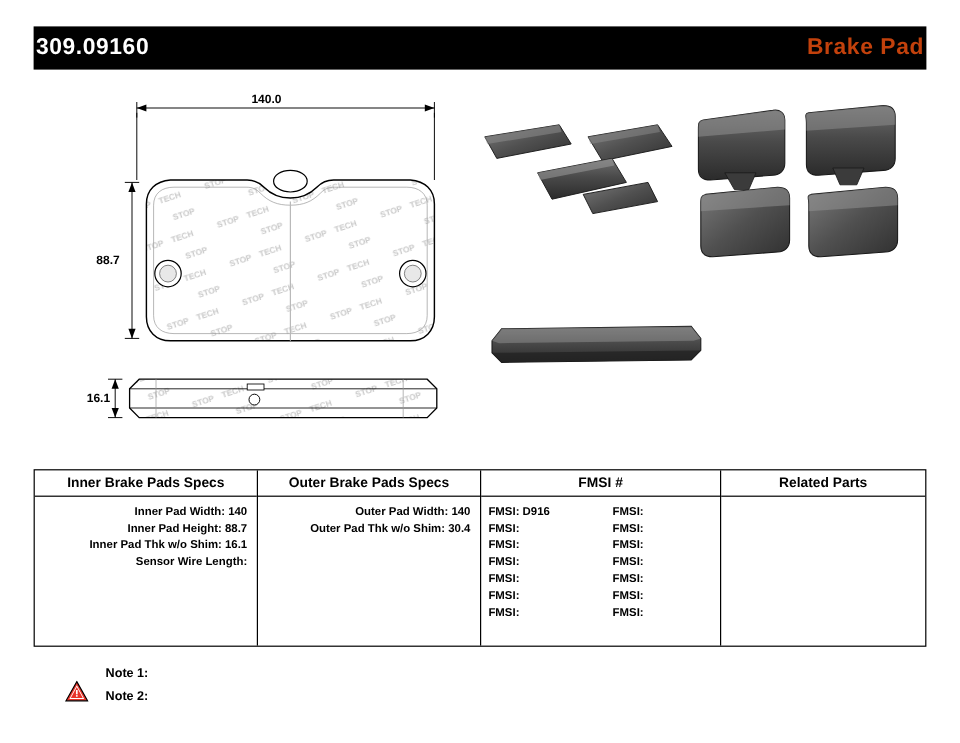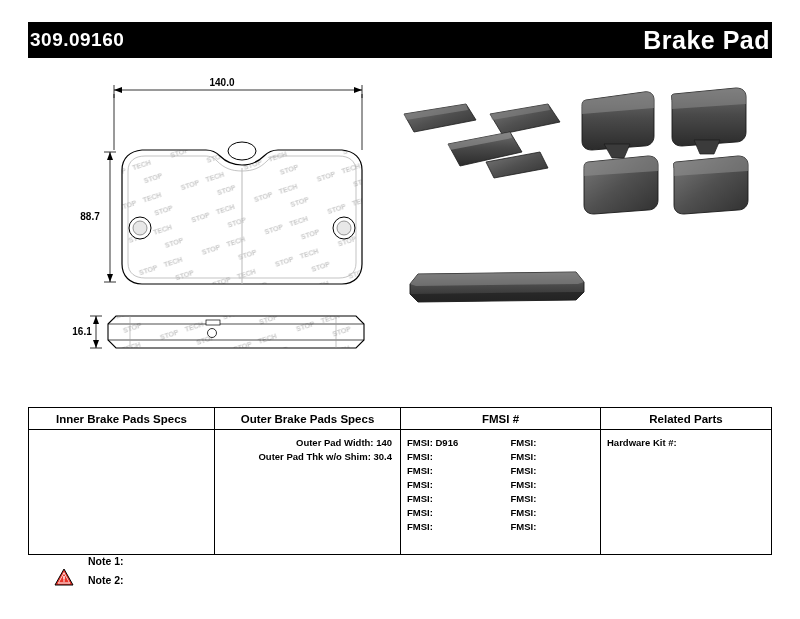--- a/index.html
+++ b/index.html
@@ -30,22 +30,22 @@
     box-sizing: border-box;
     padding: 0 2px;
   }
   .header .part-number {
     color: #ffffff;
     font-size: 19px;
     font-weight: bold;
     letter-spacing: 0.5px;
   }
   .header .product-type {
-    color: #ffffff;
-    font-size: 25px;
+    color: #c2410c;
+    font-size: 19px;
     font-weight: bold;
     letter-spacing: 0.5px;
   }
 
   
   .drawing {
     position: absolute;
     left: 0;
     top: 58px;
     width: 636px;
@@ -57,21 +57,21 @@
     font-family: "Liberation Sans", sans-serif;
     font-size: 10px;
     font-weight: bold;
     fill: #000000;
   }
 
   
   .spec-table {
     position: absolute;
     left: 28px;
-    top: 407px;
+    top: 391px;
     width: 744px;
     border: 1px solid #000000;
     box-sizing: border-box;
     display: flex;
   }
   .spec-col {
     box-sizing: border-box;
     border-right: 1px solid #000000;
     display: flex;
     flex-direction: column;
@@ -291,20 +291,26 @@
       <path d="M410,226 L418,216 L576,214 L584,224 L578,226 L416,228 Z" fill="#8d8d8d" opacity="0.55" stroke="none"></path>
       <path d="M410,236 L418,244 L576,242 L584,234 L578,234 L416,236 Z" fill="#1f1f1f" opacity="0.7" stroke="none"></path>
     </g>
   </svg>
 </div>
 
 <div class="spec-table">
 
   <div class="spec-col col-inner">
     <div class="spec-head">Inner Brake Pads Specs</div>
+    <div class="spec-body">
+      <div class="spec-row right-align">Inner Pad Width: 140</div>
+      <div class="spec-row right-align">Inner Pad Height: 88.7</div>
+      <div class="spec-row right-align">Inner Pad Thk w/o Shim: 16.1</div>
+      <div class="spec-row right-align">Sensor Wire Length:</div>
+    </div>
   </div>
 
   <div class="spec-col col-outer">
     <div class="spec-head">Outer Brake Pads Specs</div>
     <div class="spec-body">
       <div class="spec-row right-align">Outer Pad Width: 140</div>
       <div class="spec-row right-align">Outer Pad Thk w/o Shim: 30.4</div>
     </div>
   </div>
 
@@ -337,23 +343,20 @@
       </div>
       <div class="fmsi-row">
         <span class="fmsi-left">FMSI:</span>
         <span class="fmsi-right">FMSI:</span>
       </div>
     </div>
   </div>
 
   <div class="spec-col col-parts">
     <div class="spec-head">Related Parts</div>
-    <div class="parts-body">
-      <div class="parts-row">Hardware Kit #:</div>
-    </div>
   </div>
 
 </div>
 
 <div class="notes">
   <span class="warn-icon">
     <svg width="20" height="18" viewBox="0 0 20 18" xmlns="http://www.w3.org/2000/svg">
       <path d="M10,1 L19,17 L1,17 Z" fill="#e8342a" stroke="#000000" stroke-width="1"></path>
       <path d="M10,4 L16.2,15.4 L3.8,15.4 Z" fill="#ffffff" stroke="none"></path>
       <path d="M10,5.5 L15,14.6 L5,14.6 Z" fill="#e8342a" stroke="none"></path>

